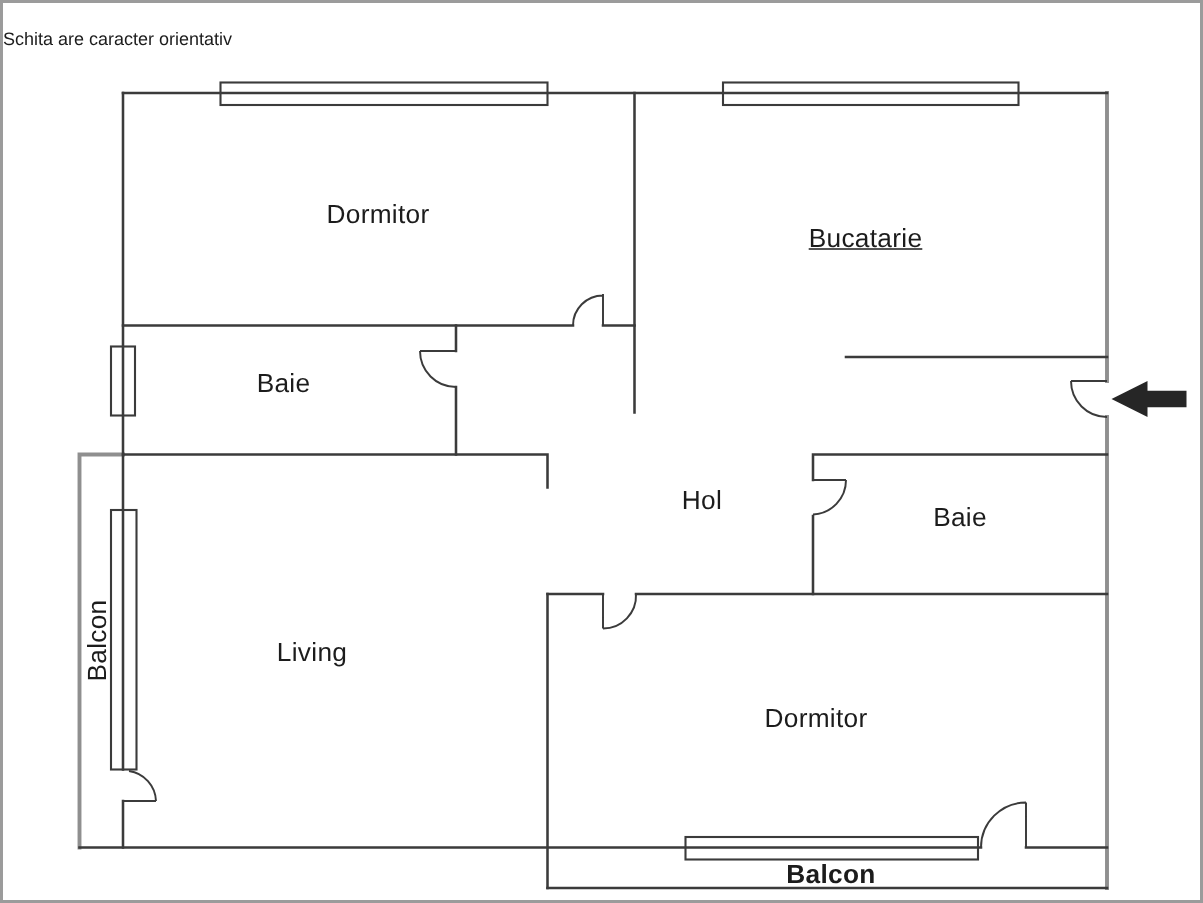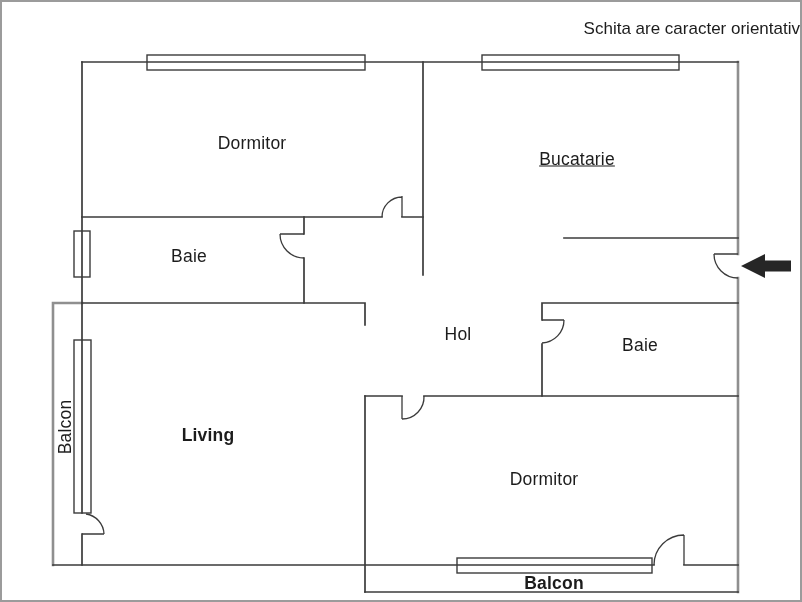--- a/index.html
+++ b/index.html
@@ -31,30 +31,30 @@
   .lbl{
     position:absolute;
     transform:translate(-50%,-50%);
     font-size:17.5px;
     color:var(--text);
     white-space:nowrap;
     letter-spacing:0.2px;
   }
   #plan-title{
     position:absolute;left:0;right:0;top:17px;
-    text-align:right;
-    font-size:17px;
+    text-align:left;
+    font-size:12px;
     color:var(--text);
   }
   #lbl-dormitor1{left:250px;top:141px;}
   #lbl-bucatarie{left:575px;top:157px;text-decoration:underline;}
   #lbl-baie1{left:187px;top:254px;}
-  #lbl-hol{left:445px;top:332px;padding-left:22px;}
+  #lbl-hol{left:455px;top:332px;padding-left:22px;}
   #lbl-baie2{left:638px;top:343px;}
-  #lbl-living{left:206px;top:433px;font-weight:bold;}
+  #lbl-living{left:206px;top:433px;}
   #lbl-dormitor2{left:542px;top:477px;}
   #lbl-balcon1{left:63px;top:425px;transform:translate(-50%,-50%) rotate(-90deg);}
   #lbl-balcon2{left:552px;top:581px;font-weight:bold;}
 </style>
 </head>
 <body>
 
 <div id="canvas">
 
   <div id="plan-title">Schita are caracter orientativ</div>

